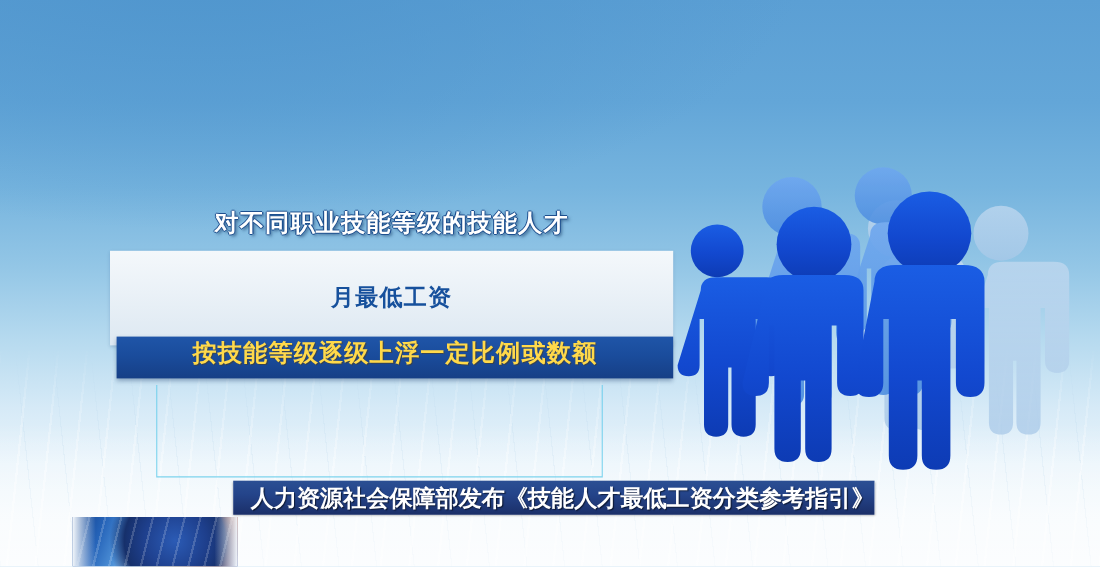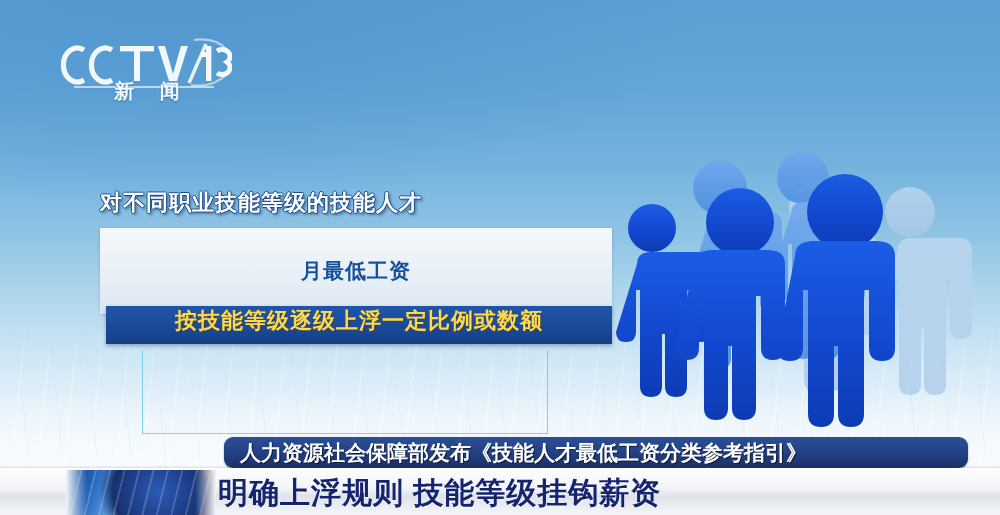--- a/index.html
+++ b/index.html
@@ -57,21 +57,21 @@
       0 1px 1px #12427e, 0 -1px 1px #12427e,
       2px 2px 0 #1a4f92,
       3px 3px 6px rgba(9,40,80,.55);
     padding-left:62px;
   }
   .title span{display:inline-block;}
 
   
   .lead{
     position:absolute;left:100px;top:188px;width:512px;
-    text-align:left;
+    text-align:center;
     font-size:22px;font-weight:bold;color:#ffffff;letter-spacing:1px;
     text-shadow:
       1px 0 0 #1d4f8f,-1px 0 0 #1d4f8f,0 1px 0 #1d4f8f,0 -1px 0 #1d4f8f,
       2px 2px 3px rgba(10,45,90,.6);
   }
 
   .whitebox{
     position:absolute;left:100px;top:228px;width:512px;height:86px;
     background:linear-gradient(180deg,#f4f8fb 0%,#eaf1f7 45%,#dde8f2 100%);
     box-shadow:0 1px 3px rgba(30,70,120,.22);
@@ -102,25 +102,24 @@
     border-top:none;
     box-sizing:border-box;
   }
 
   
   .people{position:absolute;left:600px;top:150px;width:400px;height:300px;}
   .people svg{display:block;}
 
   
   .subbar{
-    position:absolute;left:224px;top:437px;width:744px;height:31px;
+    position:absolute;left:212px;top:437px;width:583px;height:31px;
     background:linear-gradient(180deg,#2b4f93 0%,#24448a 40%,#1b2f68 100%);
     display:flex;align-items:center;
     box-shadow:0 1px 2px rgba(0,0,0,.35);
-    border-radius:9px;
   }
   .subbar span{
     color:#ffffff;font-size:21px;font-weight:bold;letter-spacing:0px;
     padding-left:16px;
     text-shadow:1px 1px 1px rgba(0,0,0,.55);
   }
 
   .mainbar{
     position:absolute;left:0;right:0;top:468px;height:47px;
     background:
@@ -155,42 +154,20 @@
 </style>
 </head>
 <body>
 
 <div id="stage">
 
   <div class="bg-sky"></div>
   <div class="bg-floor"></div>
   <div class="bg-haze"></div>
 
-  <div class="logo">
-    <svg width="176" height="70" viewBox="0 0 176 70" aria-hidden="true">
-      <g fill="none" stroke="#ffffff" stroke-width="5.2" opacity="0.92">
-        <path d="M28 16 A14 17 0 1 0 28 46"></path>
-        <path d="M56 16 A14 17 0 1 0 56 46"></path>
-      </g>
-      <g fill="#ffffff" opacity="0.92">
-        <rect x="64" y="12" width="34" height="5.4"></rect>
-        <rect x="78" y="12" width="6" height="35"></rect>
-        <polygon points="102,12 109,12 117,40 125,12 132,12 121,47 113,47"></polygon>
-      </g>
-      <path d="M133 49 L150 10" stroke="#ffffff" stroke-width="3.4" opacity="0.85" fill="none"></path>
-      <g fill="#ffffff" opacity="0.93">
-        <rect x="150" y="12" width="5.4" height="35"></rect>
-        <rect x="145" y="18" width="10" height="5"></rect>
-        <path d="M161 17 a8 7 0 1 1 10 11 a8 7 0 1 1 -10 11" fill="none" stroke="#ffffff" stroke-width="5"></path>
-      </g>
-      <path d="M138 6 q22 -3 33 10 q6 12 0 24 q-14 14 -36 11" fill="none" stroke="#ffffff" stroke-width="2.2" opacity="0.55"></path>
-      <rect x="18" y="52" width="140" height="2" fill="#ffffff" opacity="0.6"></rect>
-    </svg>
-    <div style="position:absolute;left:36px;top:44px;width:120px;text-align:center;color:#ffffff;opacity:.92;font-size:20px;font-weight:bold;letter-spacing:10px;text-shadow:0 1px 2px rgba(20,60,110,.5);">新 闻</div>
-  </div>
 
 
   <div class="lead">对不同职业技能等级的技能人才</div>
 
   <div class="whitebox">
     <div class="l1">月最低工资</div>
   </div>
 
   <div class="bluebar">
     <span>按技能等级逐级上浮一定比例或数额</span>
@@ -246,20 +223,17 @@
         <circle cx="245" cy="62" r="38"></circle>
         <path d="M178 96 q0 -15 19 -15 h62 q19 0 19 15 v92 q0 13 -13 13 q-13 0 -13 -13 v-58 h-5 v124 q0 13 -13 13 q-13 0 -13 -13 v-68 h-4 v68 q0 13 -13 13 q-13 0 -13 -13 v-124 h-5 v58 q0 13 -13 13 q-13 0 -13 -13 z" transform="translate(17,10)"></path>
       </g>
     </svg>
   </div>
 
   <div class="subbar">
     <span>人力资源社会保障部发布《技能人才最低工资分类参考指引》</span>
   </div>
 
-  <div class="mainbar">
-    <div class="txt">明确上浮规则 技能等级挂钩薪资</div>
-  </div>
 
   <div class="globe"></div>
   <div class="globe-mask" style="left:66px;top:470px;"></div>
 
 </div>
 
 </body></html>

